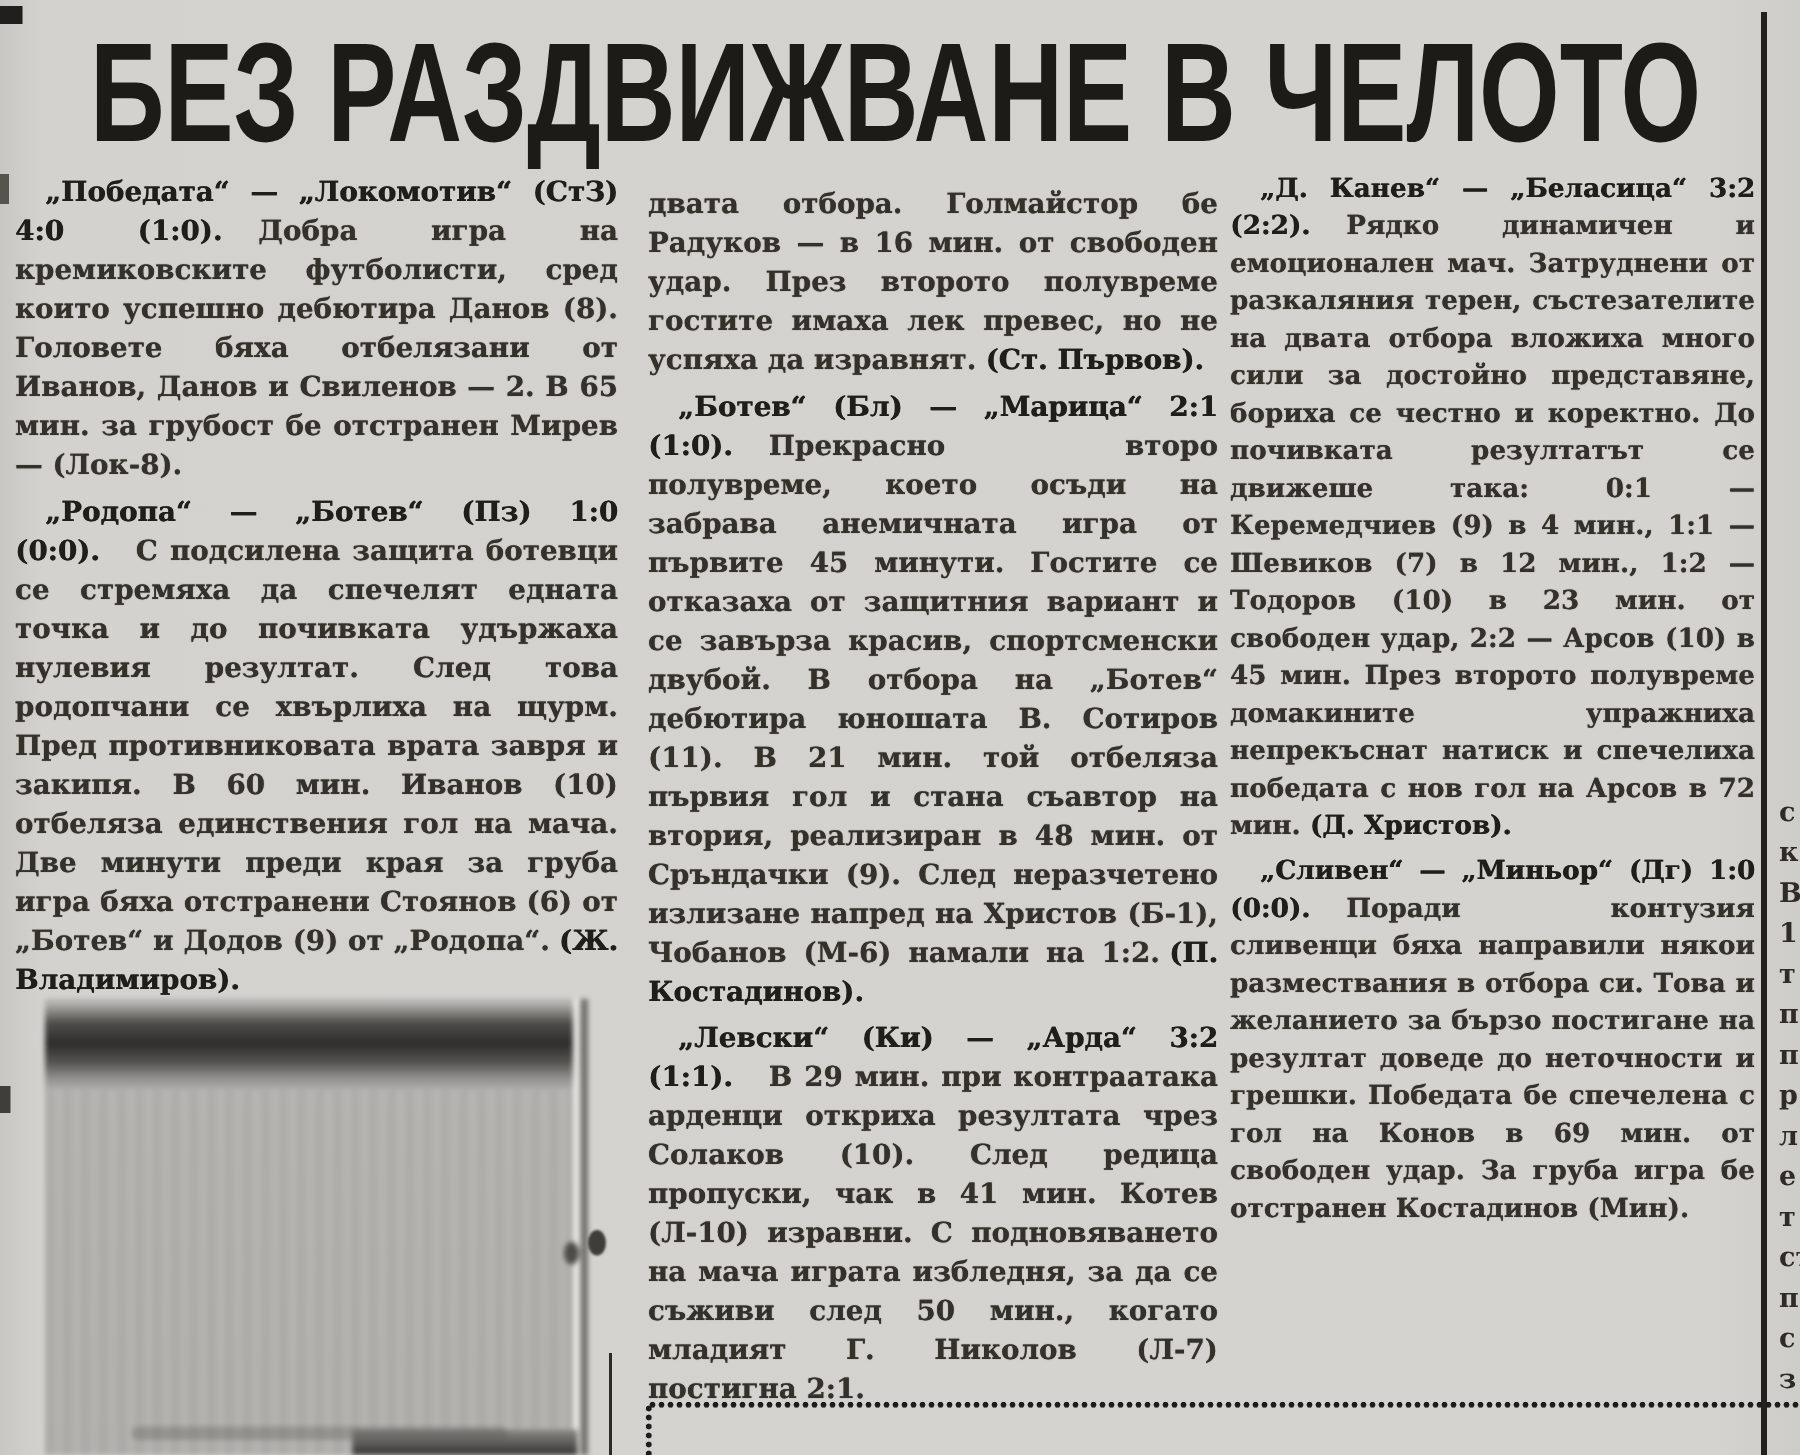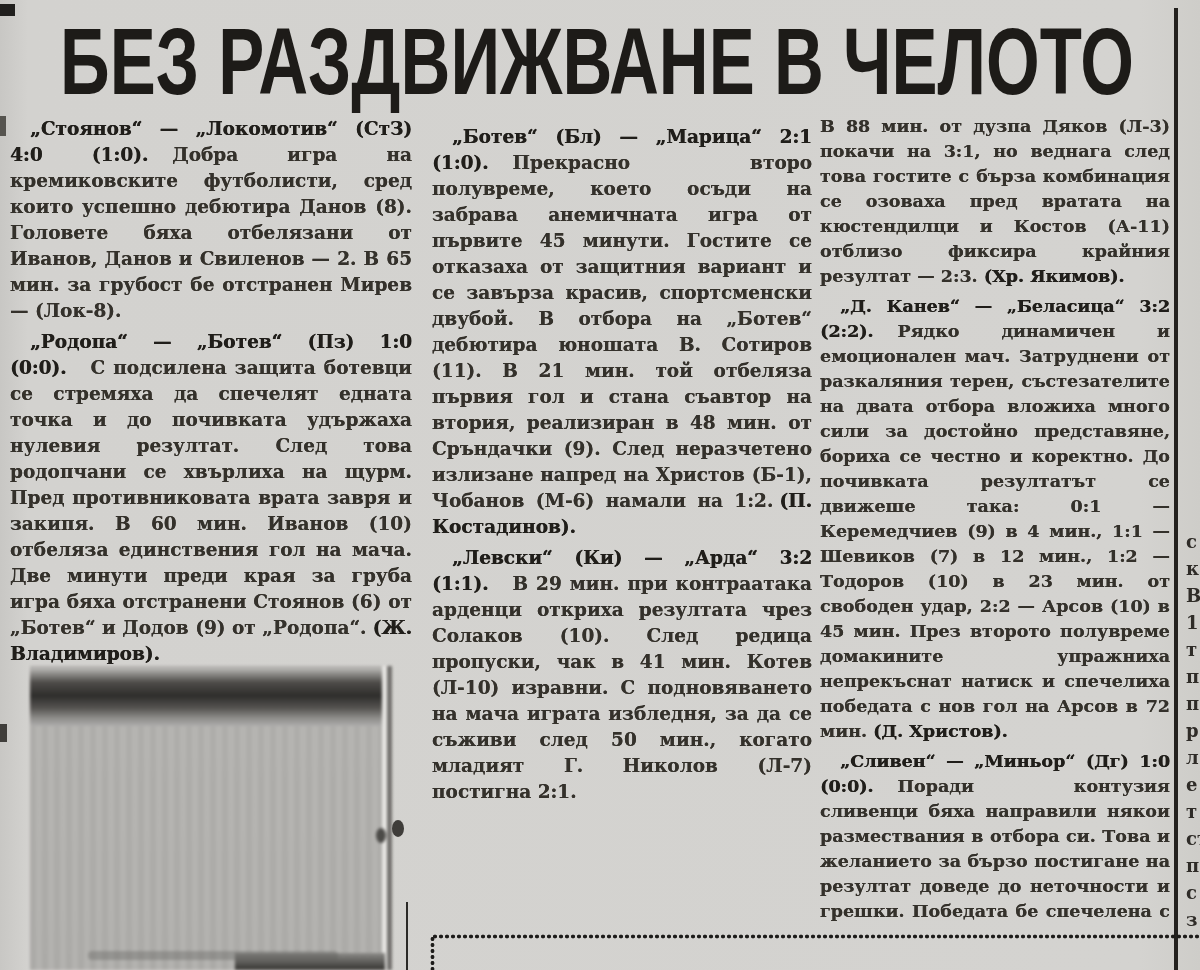--- a/index.html
+++ b/index.html
@@ -95,41 +95,41 @@
 <body>
 
 <div class="page">
 
   <svg class="headline-svg" width="1084" height="104">
     <text x="2" y="84" font-size="94" textLength="1074" lengthAdjust="spacingAndGlyphs">БЕЗ РАЗДВИЖВАНЕ В ЧЕЛОТО</text>
   </svg>
 
   <div class="col col-left">
     <p class="para indent">
-      <b class="lead">„Стоянов“ — „Локомотив“ (СтЗ) 4:0 (1:0).</b><span class="pbody">Добра игра на кремиковските футболисти, сред които успешно дебютира Данов (8). Головете бяха отбелязани от Иванов, Данов и Свиленов — 2. В 65 мин. за грубост бе отстранен Мирев — (Лок-8).</span><b class="byline"></b>
+      <b class="lead">„Победата“ — „Локомотив“ (СтЗ) 4:0 (1:0).</b><span class="pbody">Добра игра на кремиковските футболисти, сред които успешно дебютира Данов (8). Головете бяха отбелязани от Иванов, Данов и Свиленов — 2. В 65 мин. за грубост бе отстранен Мирев — (Лок-8).</span><b class="byline"></b>
     </p>
     <p class="para indent">
       <b class="lead">„Родопа“ — „Ботев“ (Пз) 1:0 (0:0).</b><span class="pbody">С подсилена защита ботевци се стремяха да спечелят едната точка и до почивката удържаха нулевия резултат. След това родопчани се хвърлиха на щурм. Пред противниковата врата завря и закипя. В 60 мин. Иванов (10) отбеляза единствения гол на мача. Две минути преди края за груба игра бяха отстранени Стоянов (6) от „Ботев“ и Додов (9) от „Родопа“.</span><b class="byline">(Ж. Владимиров).</b>
     </p>
 
   </div>
 
   <div class="col col-mid">
+    <p class="para">
+      <b class="lead"></b><span class="pbody">двата отбора. Голмайстор бе Радуков — в 16 мин. от свободен удар. През второто полувреме гостите имаха лек превес, но не успяха да изравнят.</span><b class="byline">(Ст. Първов).</b>
+    </p>
     <p class="para indent">
       <b class="lead">„Ботев“ (Бл) — „Марица“ 2:1 (1:0).</b><span class="pbody">Прекрасно второ полувреме, което осъди на забрава анемичната игра от първите 45 минути. Гостите се отказаха от защитния вариант и се завърза красив, спортсменски двубой. В отбора на „Ботев“ дебютира юношата В. Сотиров (11). В 21 мин. той отбеляза първия гол и стана съавтор на втория, реализиран в 48 мин. от Сръндачки (9). След неразчетено излизане напред на Христов (Б-1), Чобанов (М-6) намали на 1:2.</span><b class="byline">(П. Костадинов).</b>
     </p>
     <p class="para indent">
       <b class="lead">„Левски“ (Ки) — „Арда“ 3:2 (1:1).</b><span class="pbody">В 29 мин. при контраатака арденци откриха резултата чрез Солаков (10). След редица пропуски, чак в 41 мин. Котев (Л-10) изравни. С подновяването на мача играта избледня, за да се съживи след 50 мин., когато младият Г. Николов (Л-7) постигна 2:1.</span><b class="byline"></b>
     </p>
   </div>
 
   <div class="col col-right">
-    <p class="para">
-      <b class="lead"></b><span class="pbody">В 88 мин. от дузпа Дяков (Л-3) покачи на 3:1, но веднага след това гостите с бърза комбинация се озоваха пред вратата на кюстендилци и Костов (А-11) отблизо фиксира крайния резултат — 2:3.</span><b class="byline">(Хр. Якимов).</b>
-    </p>
     <p class="para indent">
       <b class="lead">„Д. Канев“ — „Беласица“ 3:2 (2:2).</b><span class="pbody">Рядко динамичен и емоционален мач. Затруднени от разкаляния терен, състезателите на двата отбора вложиха много сили за достойно представяне, бориха се честно и коректно. До почивката резултатът се движеше така: 0:1 — Керемедчиев (9) в 4 мин., 1:1 — Шевиков (7) в 12 мин., 1:2 — Тодоров (10) в 23 мин. от свободен удар, 2:2 — Арсов (10) в 45 мин. През второто полувреме домакините упражниха непрекъснат натиск и спечелиха победата с нов гол на Арсов в 72 мин.</span><b class="byline">(Д. Христов).</b>
     </p>
     <p class="para indent">
       <b class="lead">„Сливен“ — „Миньор“ (Дг) 1:0 (0:0).</b><span class="pbody">Поради контузия сливенци бяха направили някои размествания в отбора си. Това и желанието за бързо постигане на резултат доведе до неточности и грешки. Победата бе спечелена с гол на Конов в 69 мин. от свободен удар. За груба игра бе отстранен Костадинов (Мин).</span>
     </p>
   </div>
 
   <div class="blur-photo">
     <div class="blur-band-top"></div>

